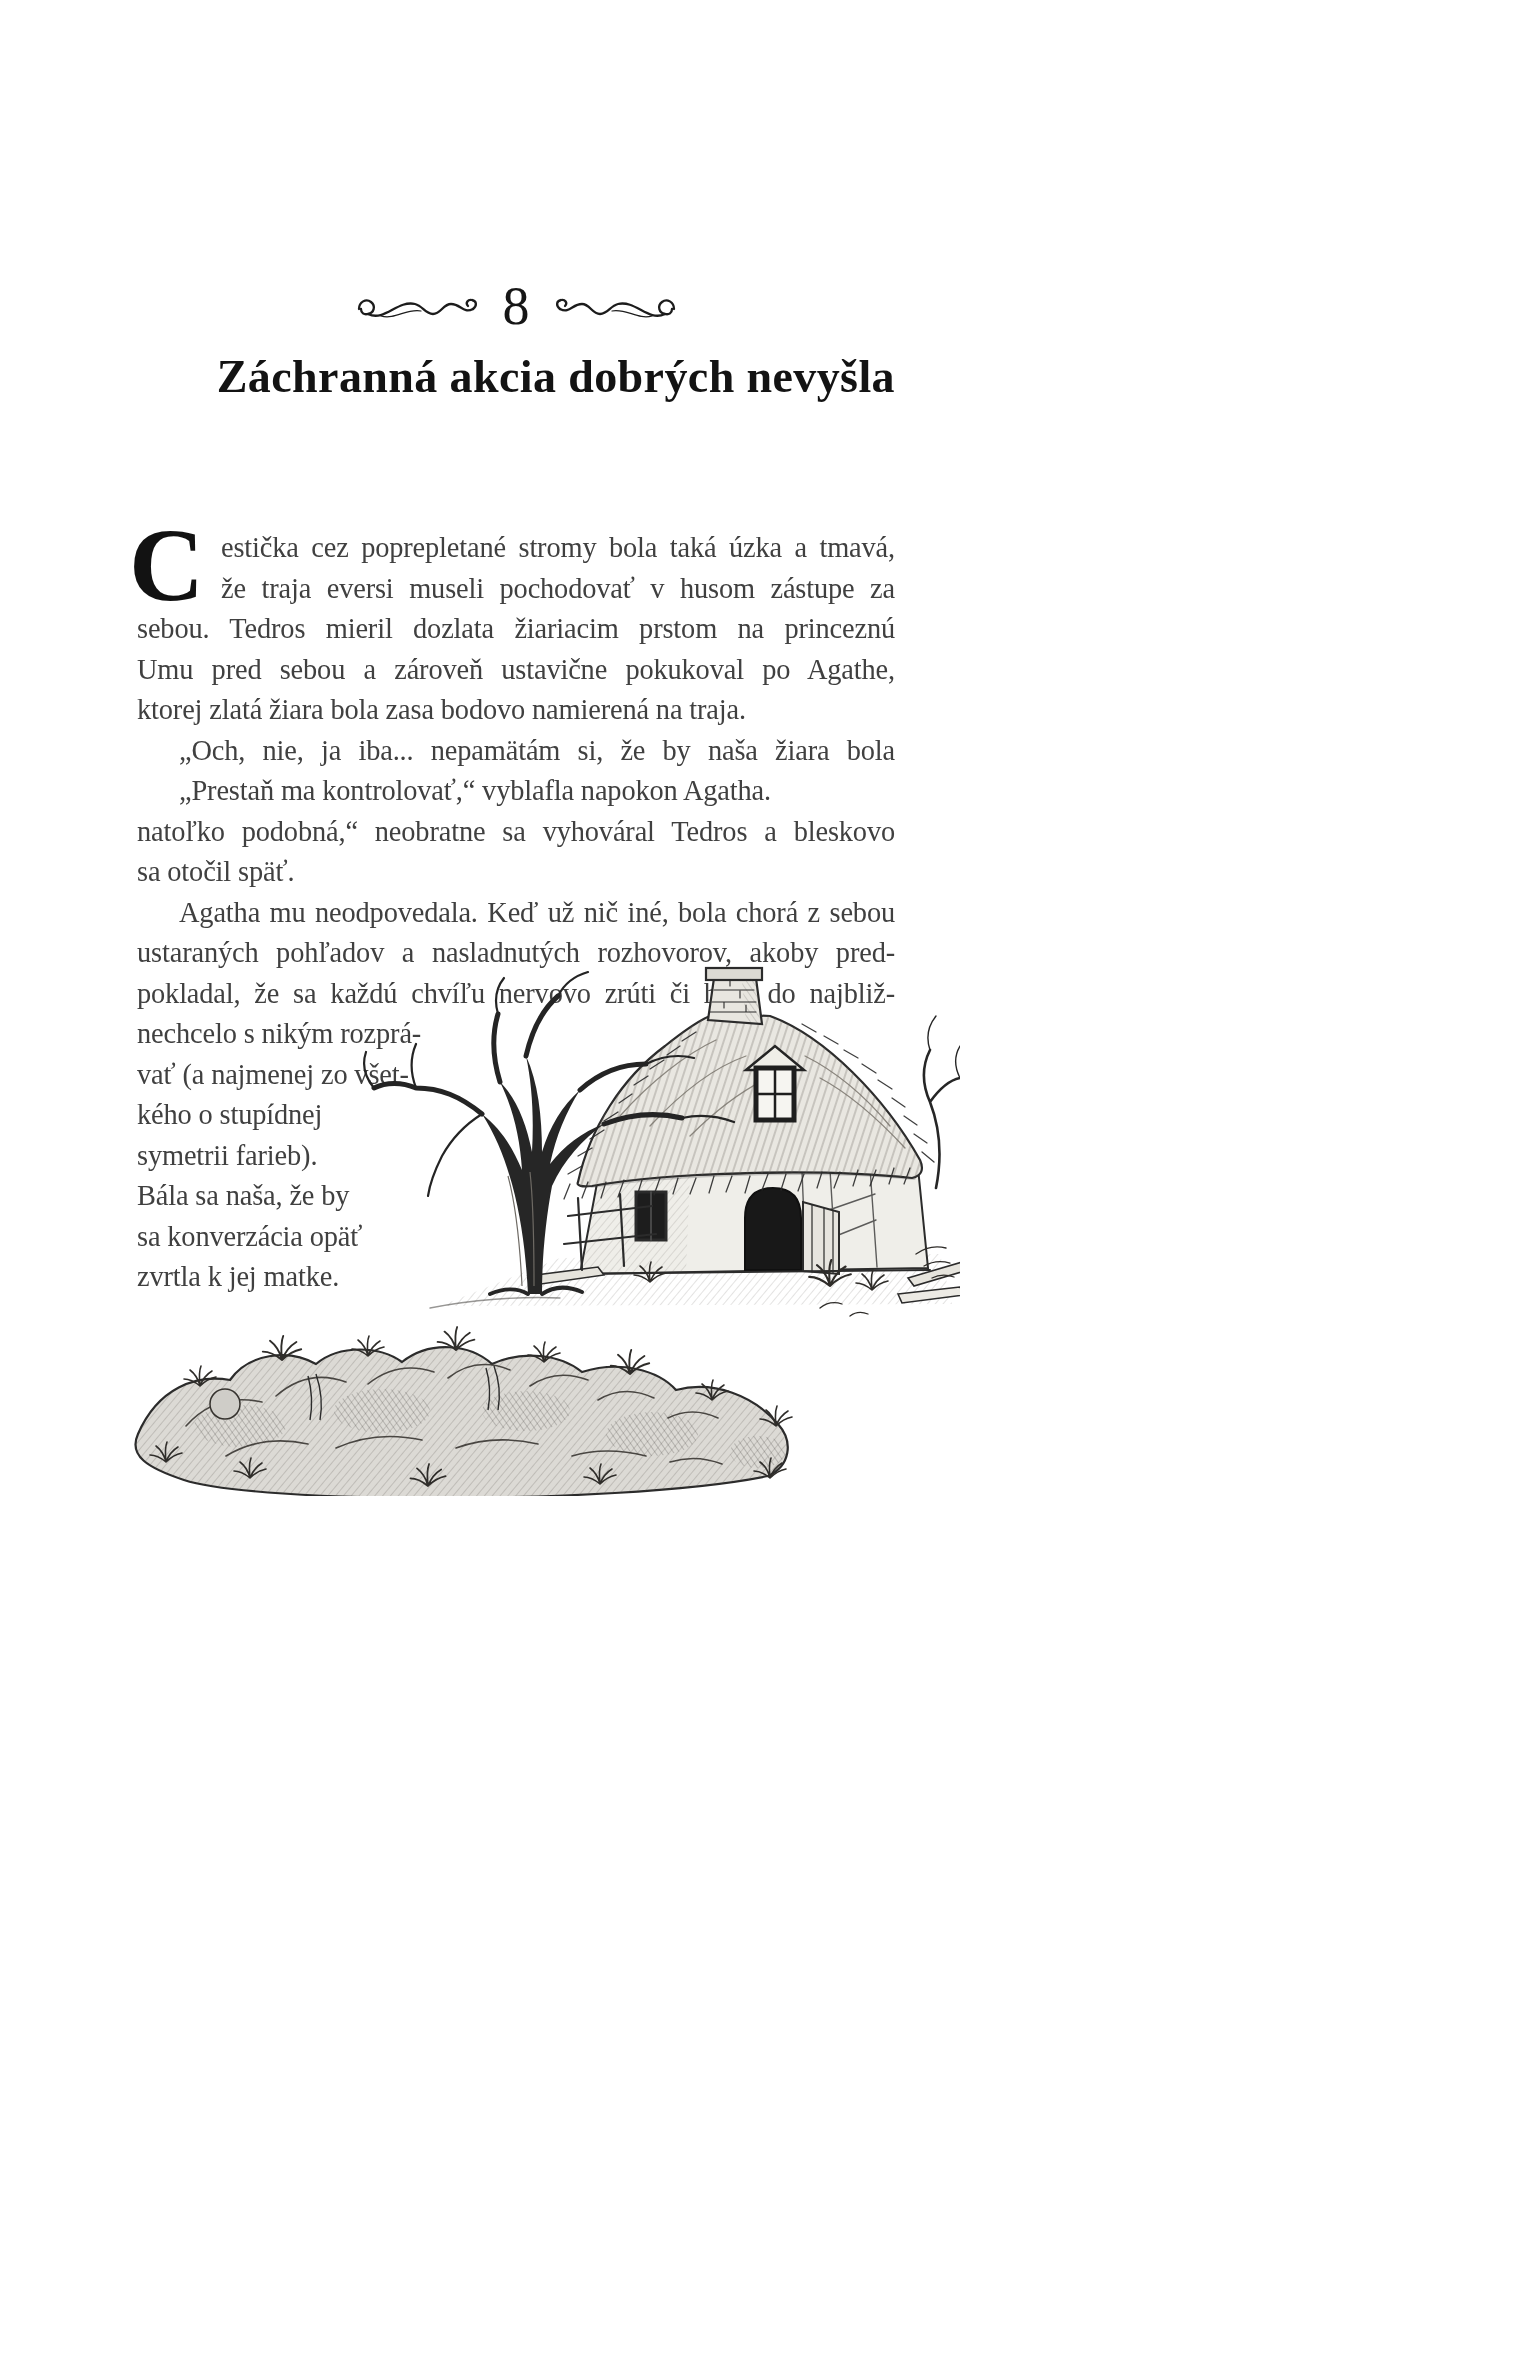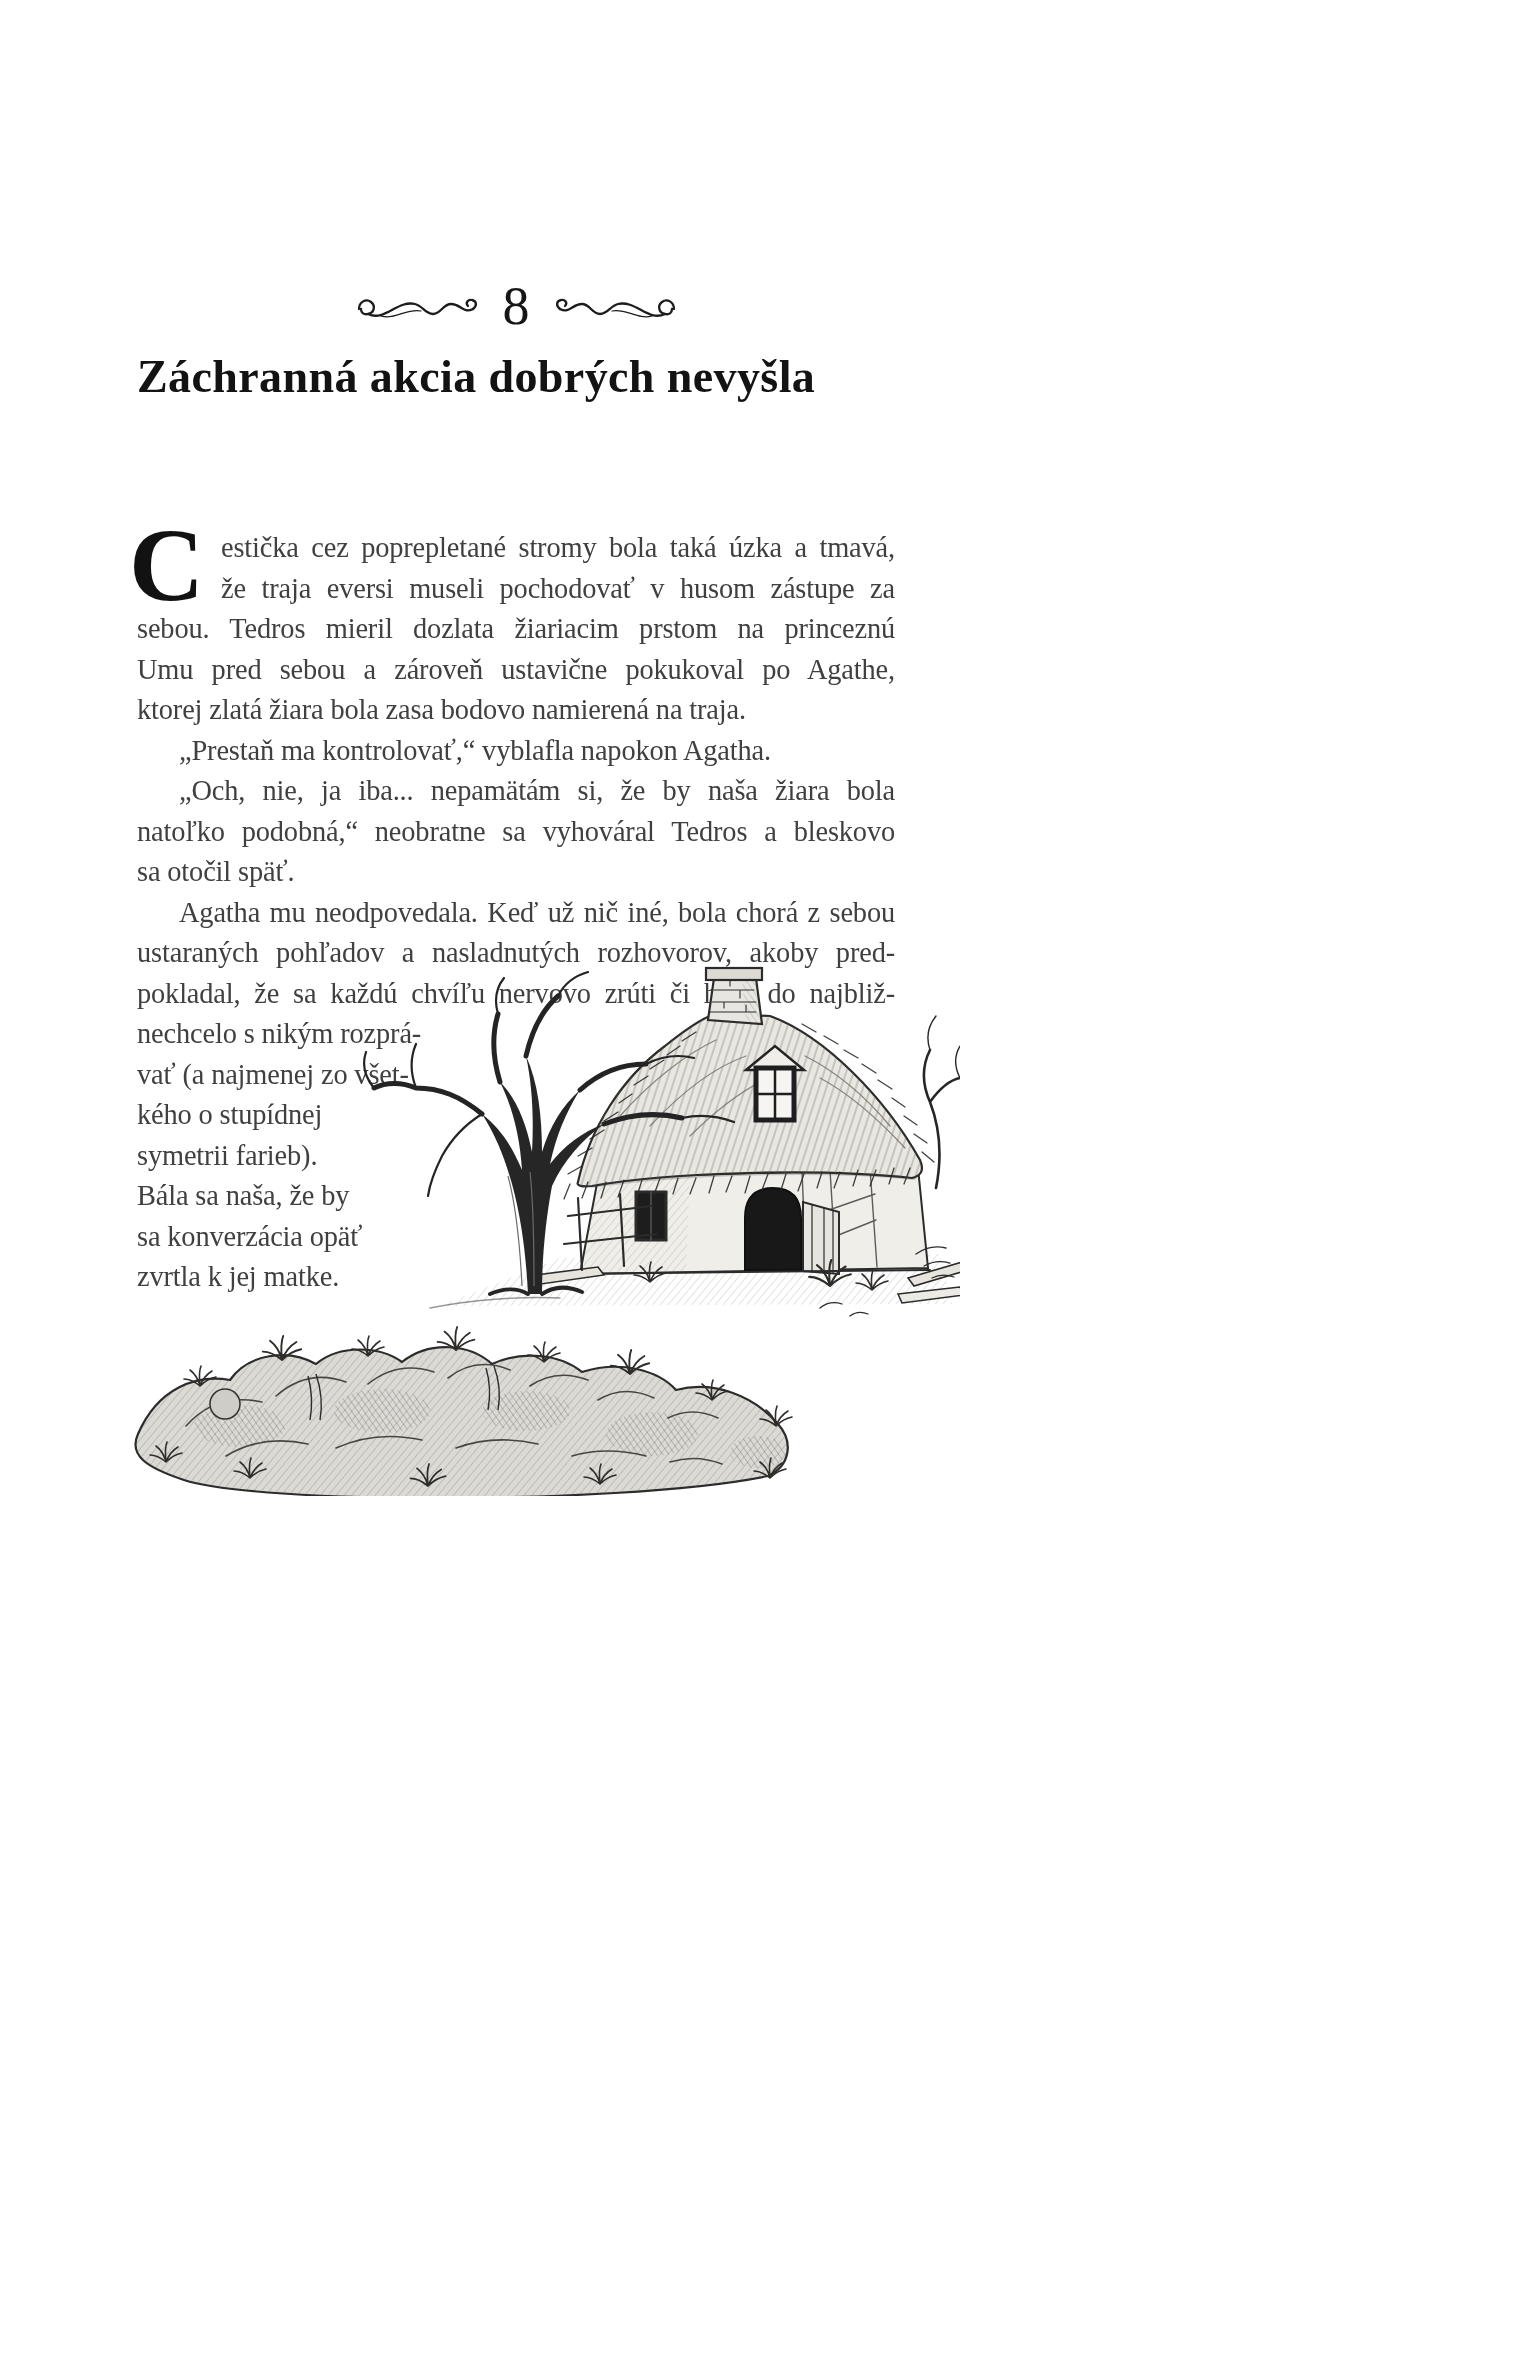--- a/index.html
+++ b/index.html
@@ -8,21 +8,21 @@
     background:#ffffff;overflow:hidden;
     font-family:"Liberation Serif", serif;
   }
   .content{position:absolute;left:137px;top:0;width:758px;}
   .orn{position:absolute;top:282px;left:0;width:100%;display:flex;align-items:center;justify-content:center;gap:22px;}
   .orn svg{display:block;}
   .chap-num{font-size:54px;line-height:1;color:#161616;transform:translateY(-3px);}
   .flourish-r{transform:scaleX(-1);}
   h1.title{
     position:absolute;top:350px;left:0;width:100%;margin:0;
-    text-align:left;font-size:46px;font-weight:700;color:#131313;
+    text-align:right;font-size:46px;font-weight:700;color:#131313;
     letter-spacing:.4px;white-space:nowrap;
   }
   .dropcap{
     position:absolute;top:521px;left:-8px;
     font-size:104px;line-height:88px;font-weight:700;color:#121212;
   }
   .body-block{position:absolute;top:528px;left:0;width:758px;}
   .line{
     width:758px;height:40.5px;line-height:40.5px;
     font-size:28.4px;letter-spacing:-0.15px;color:#404040;
@@ -61,22 +61,22 @@
 
     <h1 class="title">Záchranná akcia dobrých nevyšla</h1>
 
     <div class="dropcap">C</div>
     <div class="body-block" id="body-lines">
         <div class="line drop j">estička cez poprepletané stromy bola taká úzka a tmavá,</div>
         <div class="line drop j">že traja eversi museli pochodovať v husom zástupe za</div>
         <div class="line j">sebou. Tedros mieril dozlata žiariacim prstom na princeznú</div>
         <div class="line j">Umu pred sebou a zároveň ustavične pokukoval po Agathe,</div>
         <div class="line">ktorej zlatá žiara bola zasa bodovo namierená na traja.</div>
+        <div class="line ind j">„Och, nie, ja iba... nepamätám si, že by naša žiara bola</div>
         <div class="line ind">„Prestaň ma kontrolovať,“ vyblafla napokon Agatha.</div>
-        <div class="line ind j">„Och, nie, ja iba... nepamätám si, že by naša žiara bola</div>
         <div class="line j">natoľko podobná,“ neobratne sa vyhováral Tedros a bleskovo</div>
         <div class="line">sa otočil späť.</div>
         <div class="line ind j">Agatha mu neodpovedala. Keď už nič iné, bola chorá z sebou</div>
         <div class="line j">ustaraných pohľadov a nasladnutých rozhovorov, akoby pred-</div>
         <div class="line j">pokladal, že sa každú chvíľu nervovo zrúti či hodí do najbliž-</div>
         <div class="line">nechcelo s nikým rozprá-</div>
         <div class="line">vať (a najmenej zo všet-</div>
         <div class="line">kého o stupídnej</div>
         <div class="line">symetrii farieb).</div>
         <div class="line">Bála sa naša, že by</div>

